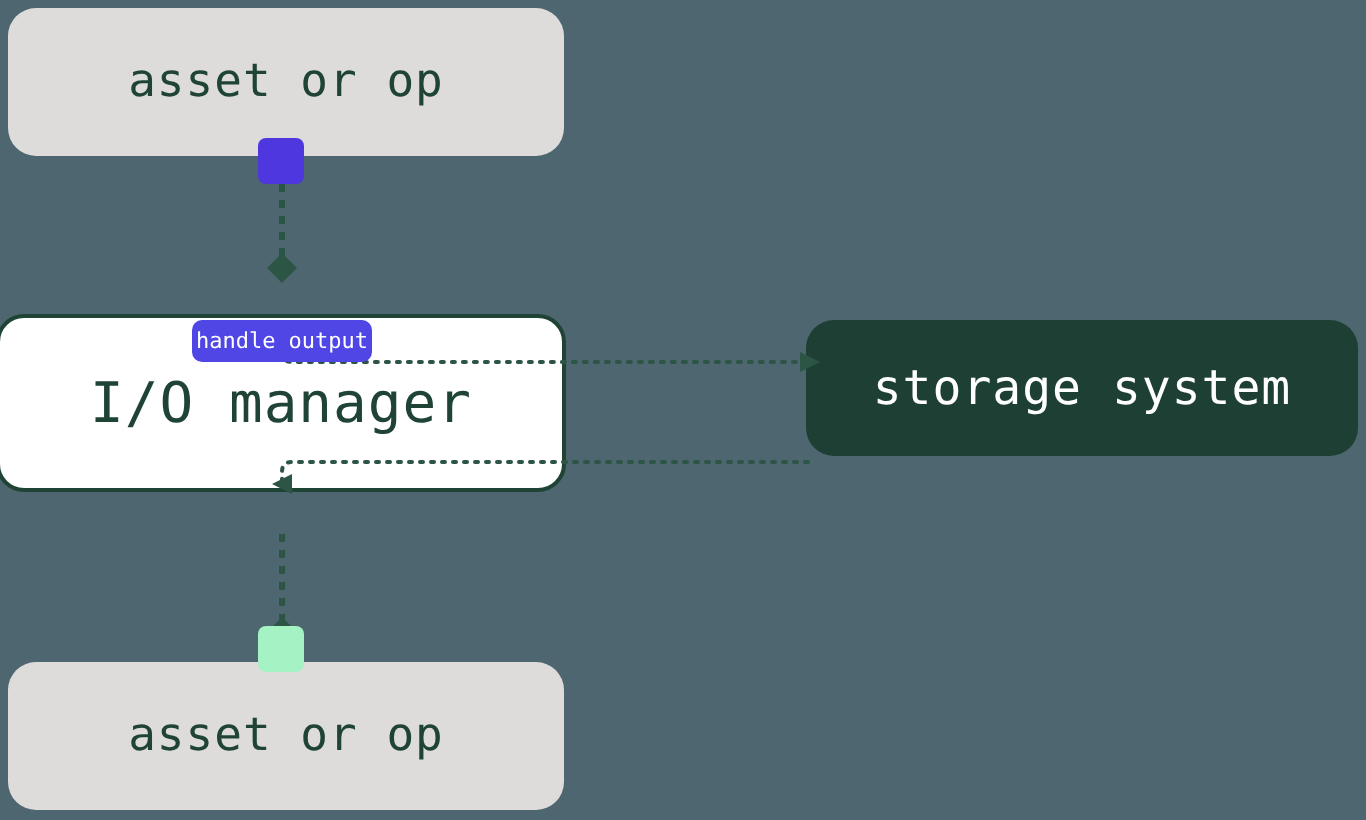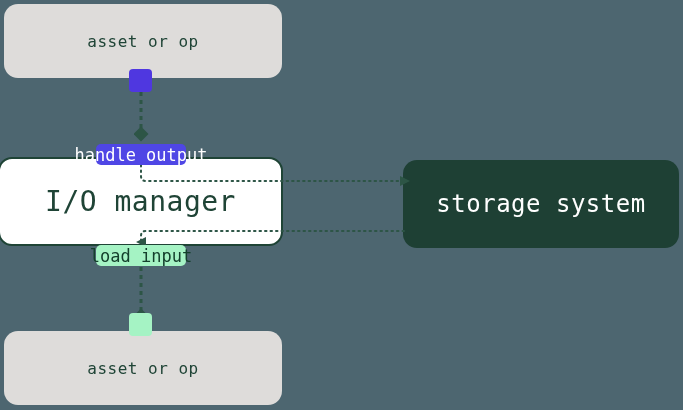--- a/index.html
+++ b/index.html
@@ -34,21 +34,21 @@
     letter-spacing: 0.5px;
   }
 
   
   .asset-node {
     background: #dedcda;
     border-radius: 14px;
   }
   .asset-node .node-label {
     color: #1f4436;
-    font-size: 16px;
+    font-size: 23px;
   }
 
   
   .iomanager-node {
     background: #ffffff;
     border: 2px solid #1f4436;
     border-radius: 14px;
   }
   .iomanager-node .node-label {
     color: #1f4436;
@@ -67,24 +67,25 @@
 
   
   .edge-label {
     position: absolute;
     box-sizing: border-box;
     display: flex;
     align-items: center;
     justify-content: center;
     border-radius: 5px;
     font-family: "DejaVu Sans Mono", "Liberation Mono", monospace;
-    font-size: 17px;
+    font-size: 11px;
     letter-spacing: 0px;
     white-space: nowrap;
     z-index: 6;
+    margin-top: 16px;
   }
   .edge-label.purple {
     background: #4f46e5;
     color: #ffffff;
   }
   .edge-label.green {
     background: #a5f3c4;
     color: #14402c;
   }
 
@@ -142,27 +143,24 @@
   <div class="port purple" style="left:129px; top:69px; width:23px; height:23px;"></div>
 
   <div class="edge-label purple" style="left:96px; top:144px; width:90px; height:21px;">
     <span>handle output</span>
   </div>
 
   <div class="node iomanager-node" style="left:-2px; top:157px; width:285px; height:89px;">
     <span class="node-label">I/O manager</span>
   </div>
 
-  <div class="node storage-node" style="left:403px; top:160px; width:276px; height:88px;">
+  <div class="node storage-node" style="left:403px; top:160px; width:276px; height:68px;">
     <span class="node-label">storage system</span>
   </div>
 
-  <div class="edge-label green" style="left:96px; top:245px; width:90px; height:21px;">
-    <span>load input</span>
-  </div>
 
   <div class="port green" style="left:129px; top:313px; width:23px; height:23px;"></div>
 
   <div class="node asset-node" style="left:4px; top:331px; width:278px; height:74px;">
     <span class="node-label">asset or op</span>
   </div>
 
 </div>
 
 </body></html>

